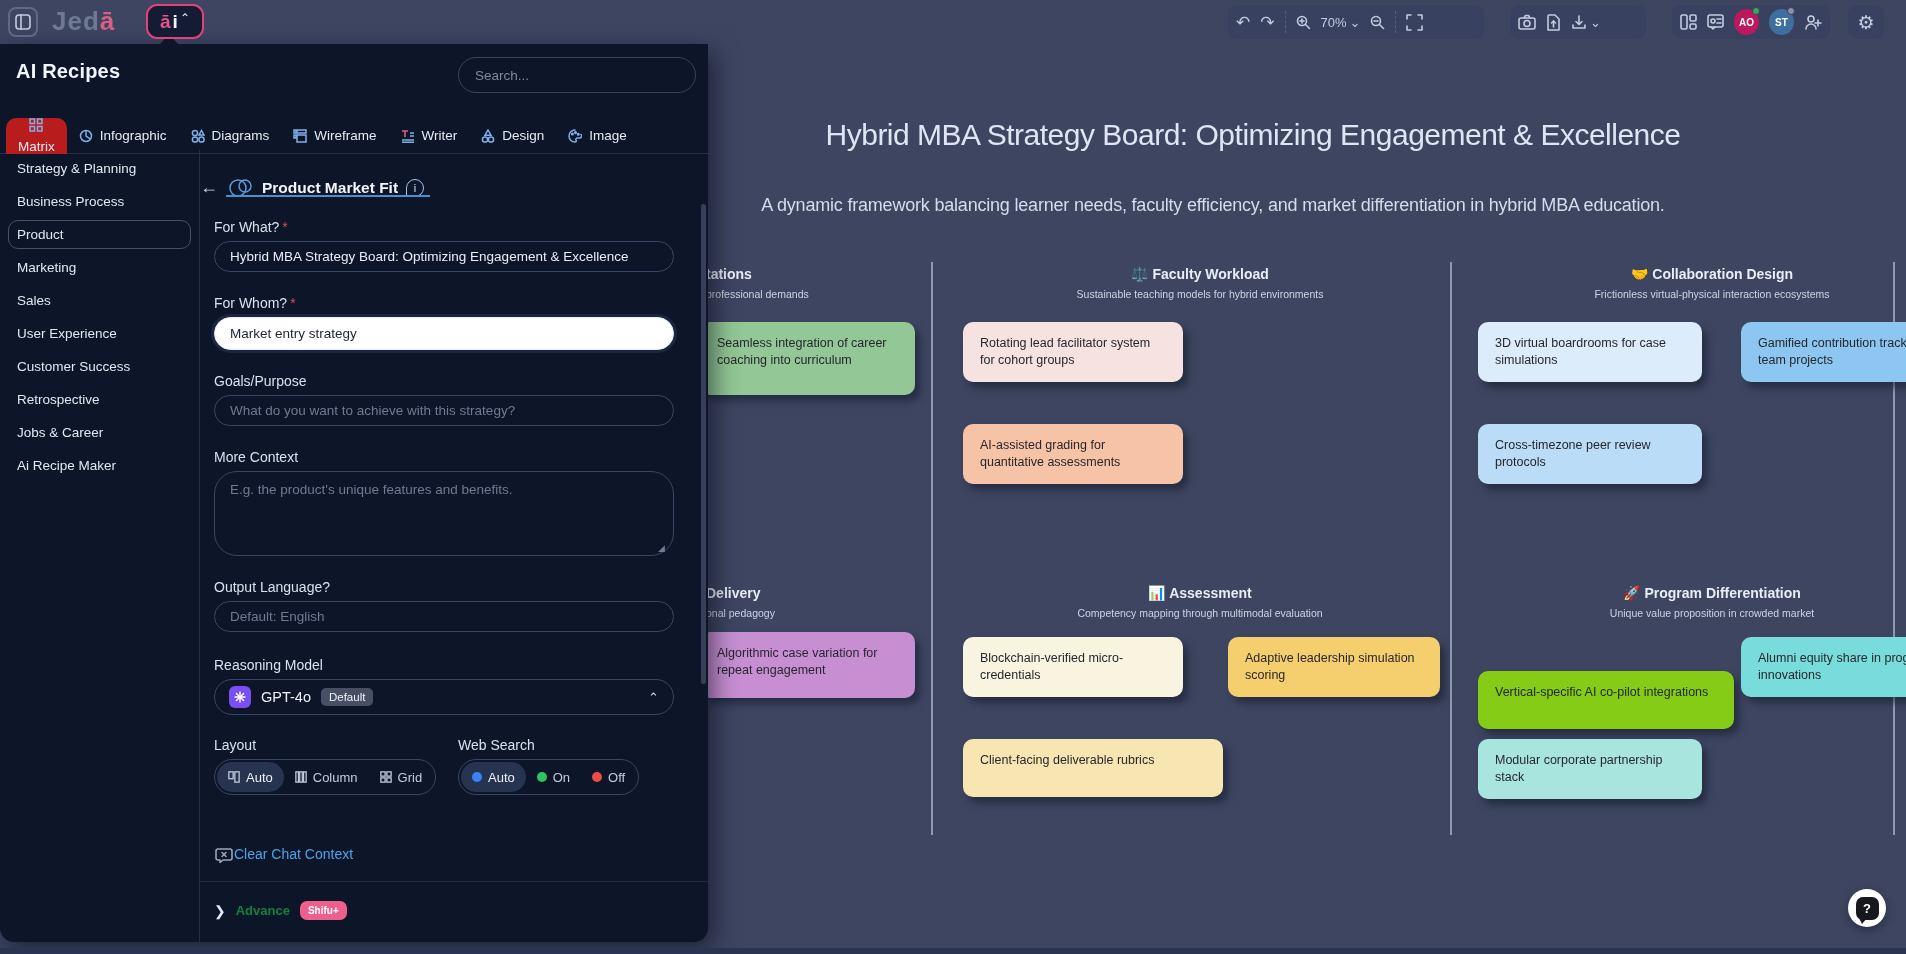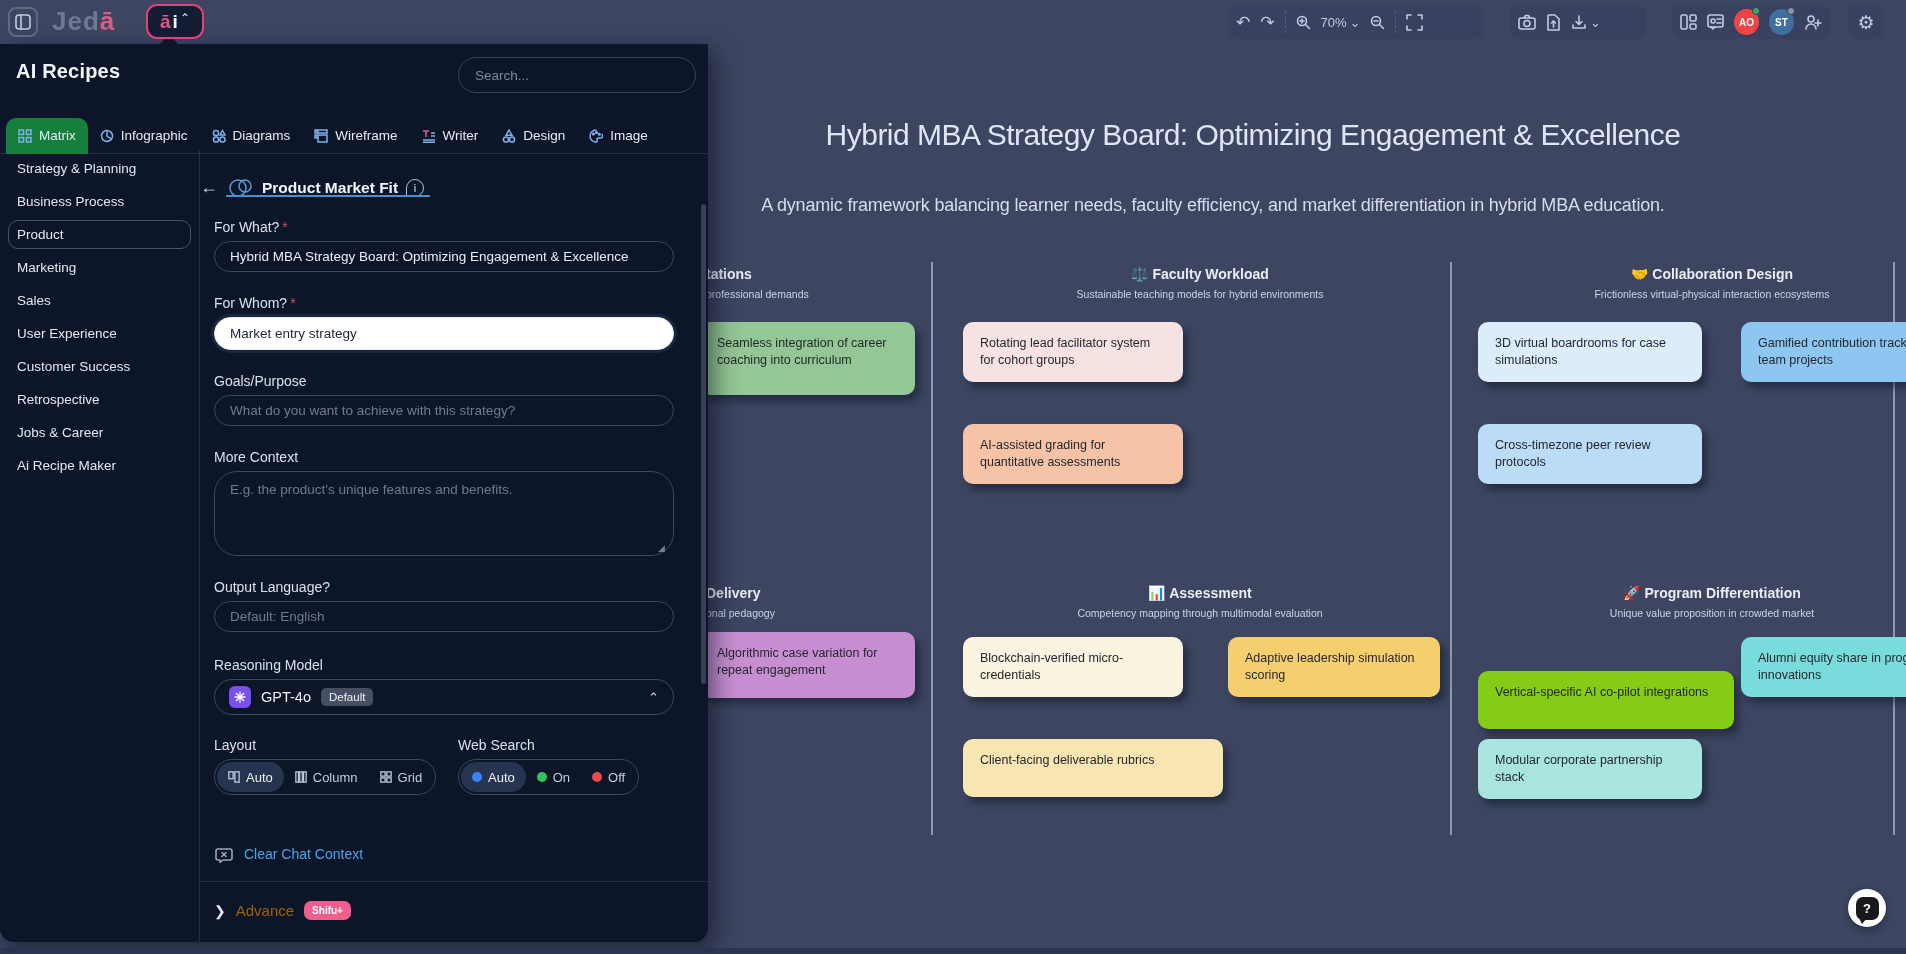--- a/index.html
+++ b/index.html
@@ -35,21 +35,21 @@
   .note{position:absolute;border-radius:10px;padding:13px 17px;font-size:12.5px;line-height:1.35;color:#26272e;box-shadow:5px 6px 7px rgba(15,21,38,.5);z-index:2;}
 
   
   .panel{position:absolute;left:0;top:44px;width:708px;height:898px;background:#0d1628;z-index:20;border-radius:0 0 14px 14px;box-shadow:6px 8px 24px rgba(5,9,20,.55);overflow:hidden;}
   .panel-notch{position:absolute;left:160px;top:34px;width:0;height:0;border-left:9px solid transparent;border-right:9px solid transparent;border-bottom:10px solid #0d1628;z-index:21;}
   .panel-title{position:absolute;left:16px;top:16px;font-size:20px;font-weight:bold;color:#f2f5fa;letter-spacing:.2px;}
   .search{position:absolute;left:458px;top:13px;width:238px;height:36px;border:1px solid #39445f;border-radius:18px;background:transparent;color:#e8edf6;font-size:13.5px;padding:0 16px;outline:none;}
   .search::placeholder{color:#7e88a0;}
   .tabs{position:absolute;left:0px;top:74px;width:708px;height:36px;display:flex;align-items:center;padding-left:6px;border-bottom:1px solid #243049;}
   .tab{display:flex;align-items:center;gap:7px;font-size:13.5px;color:#e6ebf5;padding:0 12px;height:36px;cursor:pointer;white-space:nowrap;}
-  .tab.active{background:#15803d;border-radius:10px 10px 0 0;}
+  .tab.active{background:#b91c1c;border-radius:10px 10px 0 0;flex-direction:column;}
   svg.ticon{stroke:#7fb0e8;fill:none;stroke-width:1.5;stroke-linecap:round;}
   .side{position:absolute;left:0;top:106px;width:200px;bottom:0;border-right:1px solid #223048;}
   .side-item{position:relative;margin:4px 8px;padding:6px 8px;font-size:13.5px;color:#e2e8f2;border:1px solid transparent;border-radius:10px;cursor:pointer;}
   .side-item.active{border-color:#46516e;}
   .form{position:absolute;left:200px;top:111px;width:508px;bottom:0;}
   .fhead{position:absolute;left:0;top:22px;width:100%;display:flex;align-items:center;}
   .back{font-size:18px;color:#cdd5e6;margin-left:0px;width:28px;cursor:pointer;}
   .fh-title{font-size:15.5px;font-weight:bold;color:#f2f5fa;margin:0 8px;}
   .fh-underline{position:absolute;left:26px;top:40px;width:204px;height:2px;background:#4a8fd0;}
   .flabel{position:absolute;left:14px;font-size:14px;color:#d9e0ee;}
@@ -60,26 +60,26 @@
   .farea{position:absolute;left:14px;width:460px;height:85px;border:1px solid #3a4663;border-radius:23px;background:transparent;color:#e8edf6;font-size:13.5px;padding:10px 15px;outline:none;resize:none;}
   .mselect{position:absolute;left:14px;top:557px;width:460px;height:36px;border:1px solid #3a4663;border-radius:18px;display:flex;align-items:center;padding:0 14px;gap:10px;cursor:pointer;}
   .micon{width:22px;height:22px;border-radius:6px;background:#7a4ff0;display:flex;align-items:center;justify-content:center;}
   .mname{font-size:14.5px;color:#eef1f7;}
   .mbadge{background:#474f63;color:#eef1f7;font-size:11.5px;padding:3px 8px;border-radius:5px;}
   .mchev{margin-left:auto;color:#cdd5e6;font-size:13px;}
   .seg{position:absolute;height:36px;border:1px solid #3a4663;border-radius:18px;display:flex;align-items:center;padding:2px;}
   .seg .opt{display:flex;align-items:center;gap:6px;font-size:13px;color:#c3cbdd;padding:0 11px;height:30px;border-radius:15px;cursor:pointer;white-space:nowrap;}
   .seg .opt.sel{background:#273450;color:#eef1f7;}
   .dot10{width:10px;height:10px;border-radius:50%;}
-  .clear-row{position:absolute;left:14px;top:690px;display:flex;align-items:center;gap:10px;cursor:pointer;}
+  .clear-row{position:absolute;left:14px;top:690px;display:flex;align-items:center;gap:0;cursor:pointer;}
   .clear-txt{color:#4da3e8;font-size:14px;}
   .fdivider{position:absolute;left:0;top:726px;width:508px;height:1px;background:#202c46;}
   .adv-row{position:absolute;left:14px;top:746px;display:flex;align-items:center;gap:10px;cursor:pointer;}
   .adv-chev{color:#e6ebf5;font-size:14px;}
-  .adv-txt{color:#a16207;font-size:15px;font-weight:normal;}
+  .adv-txt{color:#15803d;font-size:13px;font-weight:bold;}
   .adv-badge{background:#ef5f8d;color:#fff;font-size:10px;font-weight:bold;padding:4px 8px;border-radius:7px;}
   .pscroll{position:absolute;right:2px;top:160px;width:5px;height:480px;background:#5a6480;border-radius:3px;opacity:.55;}
 
   .help-fab{position:absolute;left:1848px;top:889px;width:38px;height:38px;background:#fff;border-radius:50%;z-index:25;display:flex;align-items:center;justify-content:center;cursor:pointer;box-shadow:0 3px 8px rgba(10,14,28,.4);}
   .help-bubble{width:23px;height:23px;background:#16181d;border-radius:7px;display:flex;align-items:center;justify-content:center;color:#fff;font-size:13px;font-weight:bold;position:relative;}
   .help-bubble:after{content:"";position:absolute;left:3px;bottom:-4px;border-left:3px solid transparent;border-right:5px solid transparent;border-top:6px solid #16181d;}
   .bottom-strip{position:absolute;left:0;bottom:0;width:100%;height:6px;background:#2b3450;z-index:24;}
 </style>
 </head>
 <body>
@@ -215,21 +215,21 @@
       </span>
       <span class="tg-item">
         <svg class="licon" width="17" height="16" viewBox="0 0 17 16">
             <rect x="1" y="1" width="15" height="12" rx="2"></rect>
             <circle cx="6" cy="7" r="2"></circle>
             <line x1="10" y1="5" x2="14" y2="5"></line>
             <line x1="10" y1="9" x2="14" y2="9"></line>
             <path d="M4 13 L6 15 L8 13"></path>
           </svg>
       </span>
-      <span class="avatar" style="background: #ef4444;">
+      <span class="avatar" style="background: #be185d;">
           <span>AO</span>
           <span class="dot" style="background: rgb(58, 168, 87);"></span>
         </span>
       <span class="avatar" style="background: rgb(63, 111, 159);">
           <span>ST</span>
           <span class="dot" style="background: rgb(138, 147, 168);"></span>
         </span>
       <span class="tg-item">
         <svg class="licon" width="18" height="16" viewBox="0 0 18 16">
             <circle cx="7" cy="5" r="3"></circle>

